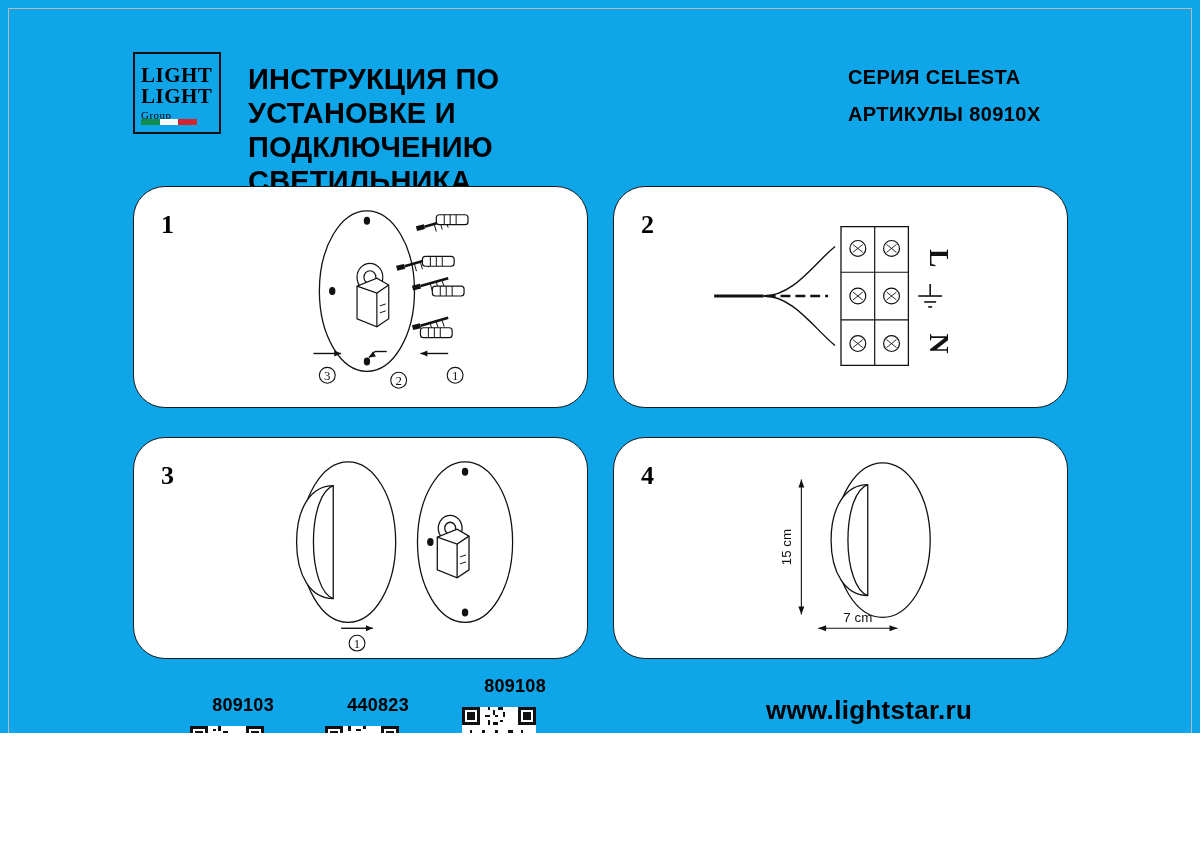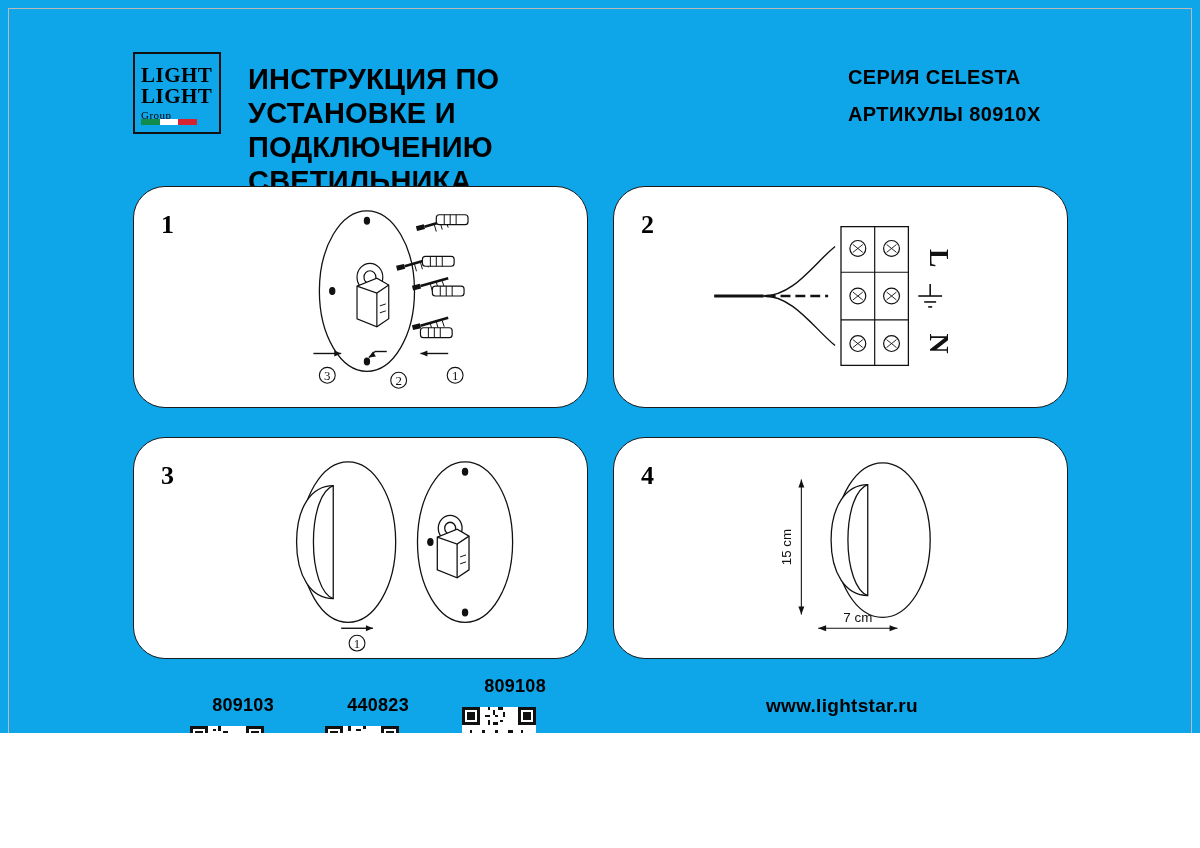--- a/index.html
+++ b/index.html
@@ -131,21 +131,21 @@
   }
   .qr {
     margin-top: 10px;
     width: 74px;
     height: 74px;
   }
   .site {
     position: absolute;
     left: 766px;
     top: 695px;
-    font-size: 19px;
+    font-size: 26px;
     font-weight: bold;
     letter-spacing: 0.3px;
   }
 </style>
 </head>
 <body>
 
 <div id="page">
 
   <div class="frame-border"></div>

